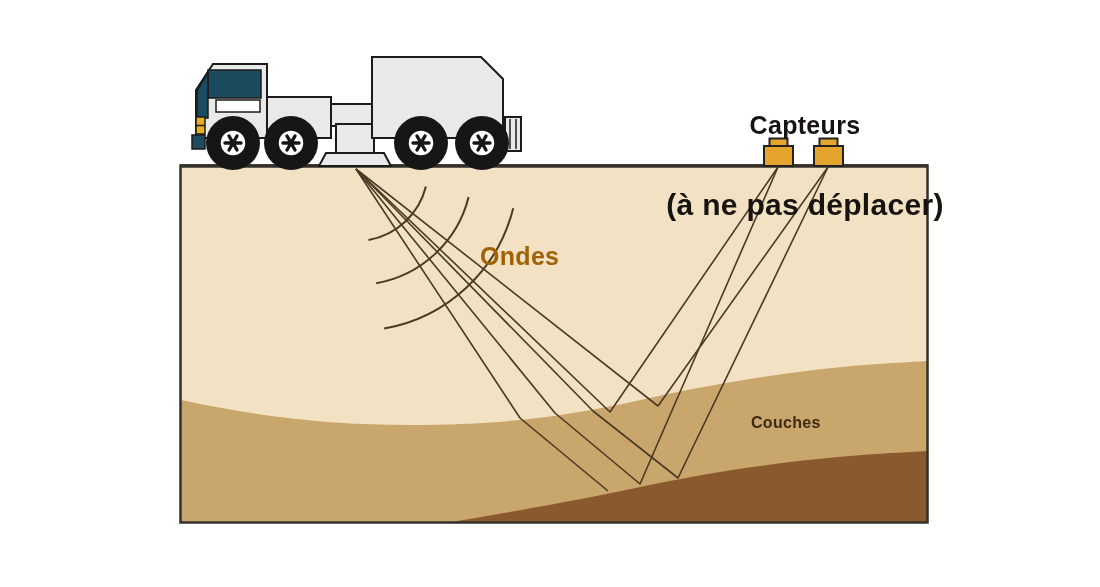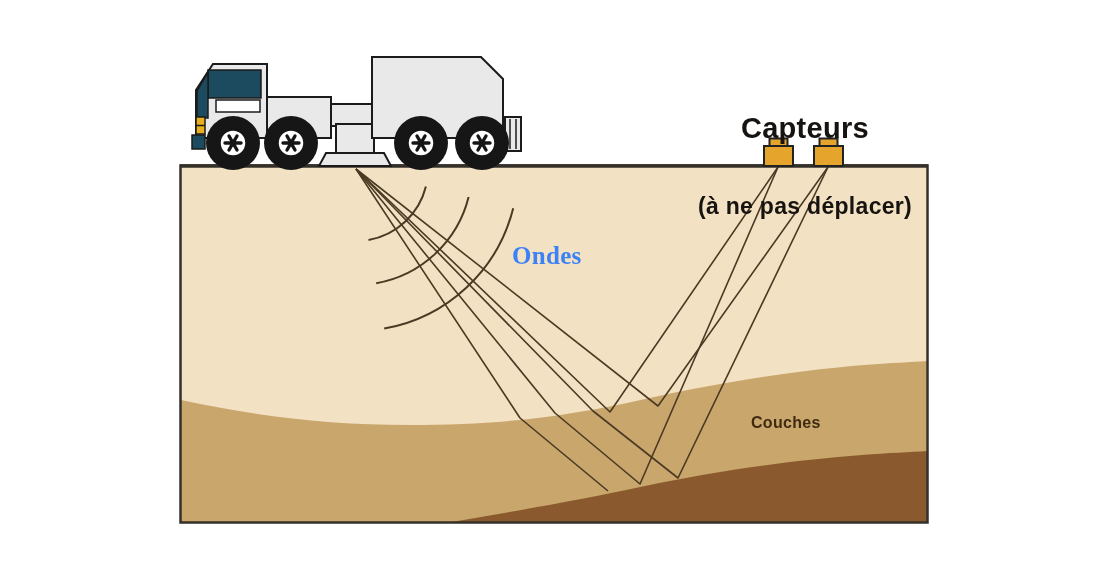--- a/index.html
+++ b/index.html
@@ -3,23 +3,23 @@
 <meta charset="utf-8">
 <style>
   html,body{margin:0;padding:0;background:#ffffff;}
   .stage{
     position:relative;width:1100px;height:587px;background:var(--page-bg,#fff);
     font-family:"Liberation Sans","DejaVu Sans",sans-serif;overflow:hidden;
   }
   .stage svg{position:absolute;left:0;top:0;}
   .label{position:absolute;font-weight:bold;letter-spacing:.3px;white-space:pre;}
   .label-capteurs{left:650px;top:66px;width:310px;text-align:center;color:#161310;line-height:1.34;}
-  .label-capteurs .l1{font-size:29px;}
-  .label-capteurs .l2{font-size:23px;}
-  .label-ondes{left:512px;top:242px;font-size:25px;color:#3b82f6;font-family:Liberation Serif, serif;}
+  .label-capteurs .l1{font-size:25px;}
+  .label-capteurs .l2{font-size:30px;}
+  .label-ondes{left:480px;top:242px;font-size:25px;color:#a16207;}
   .label-couches{left:751px;top:414px;font-size:16px;color:var(--label-dark-brown,#3f2b12);}
 
   .f-ground{fill:var(--ground-top);}
   .f-mid{fill:var(--layer-mid);}
   .f-dark{fill:var(--layer-dark);}
   .box-border{fill:none;stroke:var(--outline);stroke-width:2.5;}
   .surface{stroke:var(--outline);stroke-width:3.5;}
   .ray{stroke:var(--ray);stroke-width:1.6;fill:none;stroke-linejoin:round;}
   .arc{stroke:var(--ray);stroke-width:2;fill:none;}
   .tbody{fill:var(--truck-body);stroke:#1b1b1b;stroke-width:2;}

